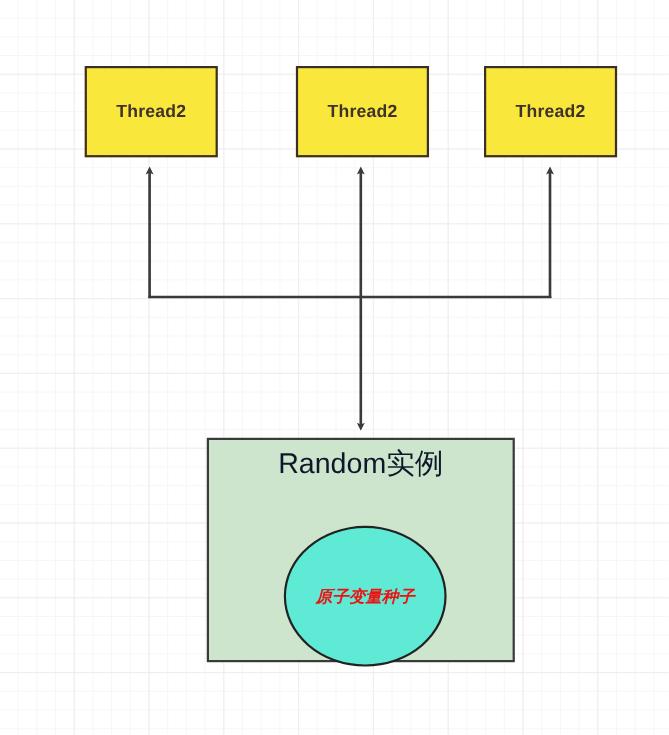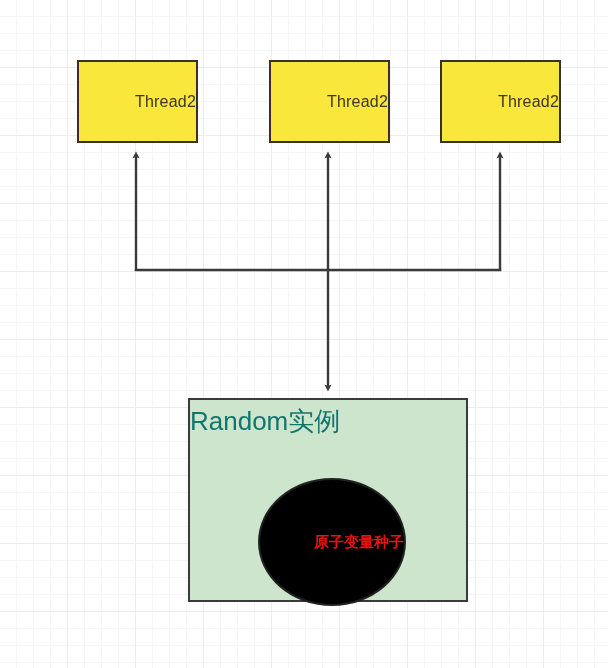--- a/index.html
+++ b/index.html
@@ -34,21 +34,22 @@
     height: 668px;
     pointer-events: none;
   }
   .thread-box {
     position: absolute;
     box-sizing: border-box;
     background: #fae73c;
     border: 2px solid #3b3029;
     display: flex;
     align-items: center;
-    justify-content: flex-end;
+    justify-content: center;
+    font-weight: bold;
   }
   .thread-label {
     font-size: 16px;
     color: #3d3328;
     font-family: "Liberation Sans", "DejaVu Sans", sans-serif;
     letter-spacing: 0.2px;
   }
   #instance-box {
     position: absolute;
     box-sizing: border-box;
@@ -57,36 +58,38 @@
     width: 280px;
     height: 204px;
     background: #cce5cc;
     border: 2px solid #3a3a3a;
   }
   #instance-title {
     position: absolute;
     left: 0;
     top: 4px;
     width: 100%;
+    text-align: center;
     font-size: 26px;
-    color: #0f766e;
+    color: #0f172a;
     font-family: "Liberation Sans", "DejaVu Sans", sans-serif;
   }
   #seed-ellipse {
     position: absolute;
     left: 68px;
     top: 78px;
     width: 144px;
     height: 124px;
     border-radius: 50%;
-    background: #000000;
+    background: #5eead4;
     border: 2px solid #222222;
     display: flex;
     align-items: center;
-    justify-content: flex-end;
+    justify-content: center;
+    font-style: italic;
   }
   #seed-label {
     font-size: 15px;
     font-weight: bold;
     color: #ee1111;
     font-family: "DejaVu Sans", "Liberation Sans", sans-serif;
   }
   #watermark {
     position: absolute;
     right: 12px;

